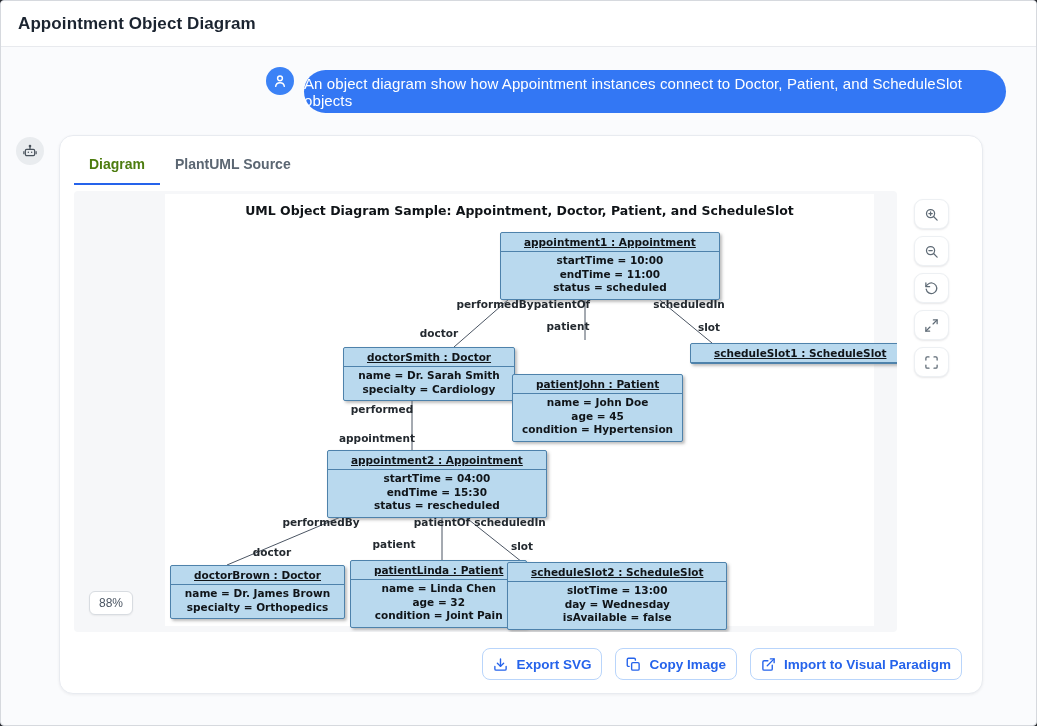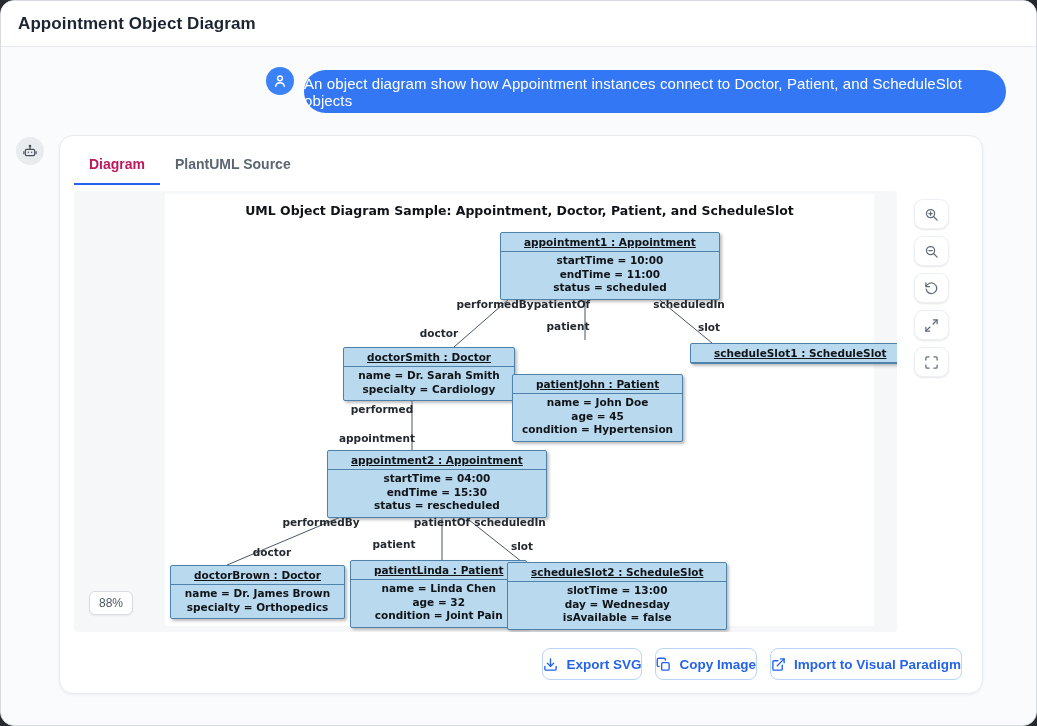--- a/index.html
+++ b/index.html
@@ -1,48 +1,48 @@
 <!DOCTYPE html>
 <html><head>
 <meta charset="utf-8">
 <style>
   html,body{margin:0;padding:0;}
   body{width:1037px;height:726px;background:#26292e;font-family:"Liberation Sans",sans-serif;position:relative;}
-  .window{position:absolute;inset:0;background:#fafbfd;border-radius:14px;overflow:hidden;border:1px solid #d6d9de;}
+  .window{position:absolute;inset:0;background:#fafbfd;border-radius:4px;overflow:hidden;border:1px solid #d6d9de;}
   .app-header{position:absolute;top:0;left:0;right:0;height:46px;background:#fff;border-bottom:1px solid #e8eaee;display:flex;align-items:center;padding:0 17px;box-sizing:border-box;}
   .app-header h1{margin:0;font-size:17px;font-weight:700;color:#1b2430;letter-spacing:.1px;}
 
   .avatar{position:absolute;left:265px;top:66px;width:28px;height:28px;border-radius:50%;background:#3b82f6;display:flex;align-items:center;justify-content:center;color:#fff;}
   .bubble{position:absolute;left:303px;top:69px;width:702px;height:43px;border-radius:22px;background:#3377f4;color:#fff;display:flex;align-items:center;justify-content:center;font-size:15px;font-weight:500;letter-spacing:.1px;}
 
   .bot-icon{position:absolute;left:15px;top:136px;width:28px;height:28px;border-radius:50%;background:#e9ecef;display:flex;align-items:center;justify-content:center;color:#49525c;}
 
   .panel{position:absolute;left:58px;top:134px;width:922px;height:557px;background:#fff;border:1px solid #e8ebf0;border-radius:14px;box-shadow:0 1px 3px rgba(16,24,40,.06);}
   .tabs{position:absolute;left:14px;top:10px;display:flex;}
   .tab{padding:10px 15px 11px;font-size:14px;font-weight:600;color:#5b6672;cursor:pointer;border-bottom:2px solid transparent;}
-  .tab.active{color:#be185d;border-bottom-color:#2563eb;}
+  .tab.active{color:#4d7c0f;border-bottom-color:#2563eb;}
 
   .canvas{position:absolute;left:14px;top:55px;width:823px;height:441px;background:#f6f7f9;border-radius:4px;overflow:hidden;}
   .surface{position:absolute;left:91px;top:3px;width:709px;height:432px;background:#fff;}
   .diagram-title{position:absolute;left:0;right:0;top:9px;text-align:center;font-family:"DejaVu Sans",sans-serif;font-size:12.5px;font-weight:700;color:#101418;}
 
   .uml-node{position:absolute;border:1px solid;border-radius:2px;box-shadow:2px 2px 3px rgba(110,110,110,.45);z-index:2;}
   .uml-node .nt{font-family:"DejaVu Sans",sans-serif;font-size:10.5px;line-height:15px;font-weight:700;text-align:center;text-decoration:underline;padding:2px 23px 1px;border-bottom:1px solid;white-space:nowrap;color:#101418;}
   .uml-node .na{font-family:"DejaVu Sans",sans-serif;font-size:10.5px;line-height:13.5px;font-weight:700;padding:0 7px;white-space:nowrap;text-align:center;color:#101418;}
   .uml-node .nbody{padding:2px 0 4px;}
   .elabel{position:absolute;transform:translate(-50%,-50%);font-family:"DejaVu Sans",sans-serif;font-size:10.5px;font-weight:700;color:#23292f;white-space:nowrap;z-index:3;}
 
   .zoom-badge{position:absolute;left:15px;top:400px;background:#fff;border:1px solid #d8dce1;border-radius:6px;padding:4px 9px;font-size:12px;color:#4b5563;box-shadow:0 1px 2px rgba(0,0,0,.06);z-index:5;}
 
   .zoom-controls{position:absolute;top:63px;right:33px;display:flex;flex-direction:column;gap:7px;}
   .zbtn{width:35px;height:30px;background:#fff;border:1px solid #edf0f3;border-radius:9px;color:#5f6b76;display:flex;align-items:center;justify-content:center;box-shadow:0 1px 2px rgba(16,24,40,.10);cursor:pointer;padding:0;}
   .zbtn svg{width:15px;height:15px;}
 
   .footer{position:absolute;right:20px;bottom:13px;display:flex;gap:13px;}
-  .fbtn{display:flex;align-items:center;gap:8px;height:32px;padding:0 0;background:#fff;border:1px solid #b9d5fb;border-radius:8px;color:#2563eb;font-size:13.5px;font-weight:600;font-family:"Liberation Sans",sans-serif;cursor:pointer;}
+  .fbtn{display:flex;align-items:center;gap:8px;height:32px;padding:0 10px;background:#fff;border:1px solid #b9d5fb;border-radius:8px;color:#2563eb;font-size:13.5px;font-weight:600;font-family:"Liberation Sans",sans-serif;cursor:pointer;}
   .fbtn svg{width:15px;height:15px;}
 </style>
 </head>
 <body>
 
 <div class="window">
 
   <header class="app-header">
     <h1>Appointment Object Diagram</h1>
   </header>

